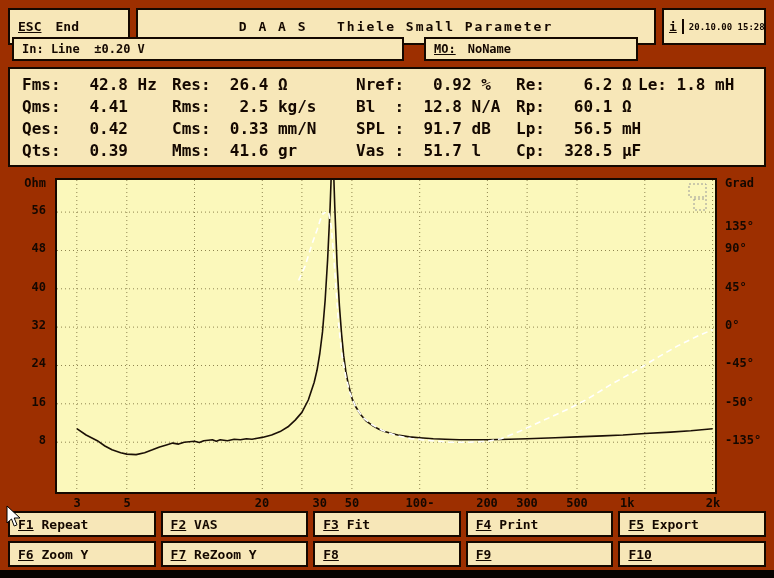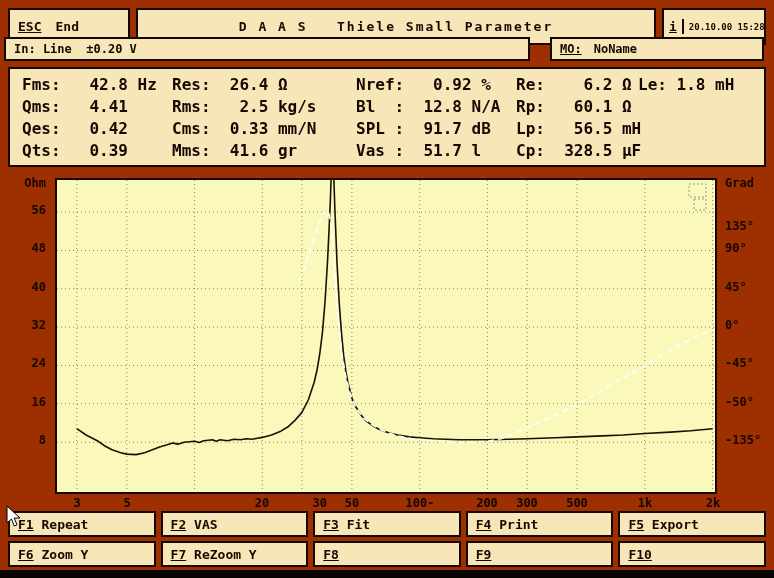--- a/index.html
+++ b/index.html
@@ -18,21 +18,21 @@
     white-space:pre;font-size:13px;padding:0 8px;
   }
   .u{text-decoration:underline}
   #titlebar{position:absolute;top:8px;left:8px;width:758px;height:37px;display:flex;gap:6px}
   #esc-box{width:122px}
   #esc-box .sp{margin-left:14px}
   #title-box{flex:1;justify-content:center;letter-spacing:2px}
   #info-box{width:104px;padding:0 5px}
   #info-box .dt{font-size:9px;letter-spacing:0}
   .vdiv{width:0;height:15px;border-left:2px solid var(--border,#140800);margin:0 5px}
-  #statusbar{position:absolute;top:37px;left:4px;width:760px;height:24px;display:flex;gap:20px}
+  #statusbar{position:absolute;top:37px;left:12px;width:626px;height:24px;display:flex;gap:20px}
   #in-box{flex:1;font-size:12px}
   #mo-box{width:214px;font-size:12px}
   #mo-box .val{margin-left:12px}
   #params{position:absolute;top:67px;left:8px;width:758px;height:100px;
     background:var(--panel,#f7e7b8);border:2px solid var(--border,#140800);
     padding:5px 0 0 12px}
   .prow{display:grid;grid-template-columns:150px 184px 160px 122px 1fr;
     line-height:22px;font-size:16px;white-space:pre}
   #chart{position:absolute;top:170px;left:0;width:768px;height:342px}
   #plot{position:absolute;left:55px;top:8px;width:662px;height:316px;
@@ -125,21 +125,21 @@
       <div class="tick" style="left: 52px; top: 326px; width: 50px; text-align: center;">3</div>
       <div class="tick" style="left: 102px; top: 326px; width: 50px; text-align: center;">5</div>
       <div class="tick" style="left: 170px; top: 326px; width: 50px; text-align: right; margin-top: 24px;">10</div>
       <div class="tick" style="left: 237px; top: 326px; width: 50px; text-align: center;">20</div>
       <div class="tick" style="left: 277px; top: 326px; width: 50px; text-align: right;">30</div>
       <div class="tick" style="left: 327px; top: 326px; width: 50px; text-align: center;">50</div>
       <div class="tick" style="left: 395px; top: 326px; width: 50px; text-align: center;">100-</div>
       <div class="tick" style="left: 462px; top: 326px; width: 50px; text-align: center;">200</div>
       <div class="tick" style="left: 502px; top: 326px; width: 50px; text-align: center;">300</div>
       <div class="tick" style="left: 552px; top: 326px; width: 50px; text-align: center;">500</div>
-      <div class="tick" style="left: 620px; top: 326px; width: 50px; text-align: center;">1k</div>
+      <div class="tick" style="left: 620px; top: 326px; width: 50px; text-align: left;">1k</div>
       <div class="tick" style="left: 688px; top: 326px; width: 50px; text-align: center;">2k</div>
     </div>
 
   <div class="fkrow" id="fkeys1">
       <div class="box fkey"><span class="u">F1</span><span> Repeat</span></div>
       <div class="box fkey"><span class="u">F2</span><span> VAS</span></div>
       <div class="box fkey"><span class="u">F3</span><span> Fit</span></div>
       <div class="box fkey"><span class="u">F4</span><span> Print</span></div>
       <div class="box fkey"><span class="u">F5</span><span> Export</span></div>
     </div>

